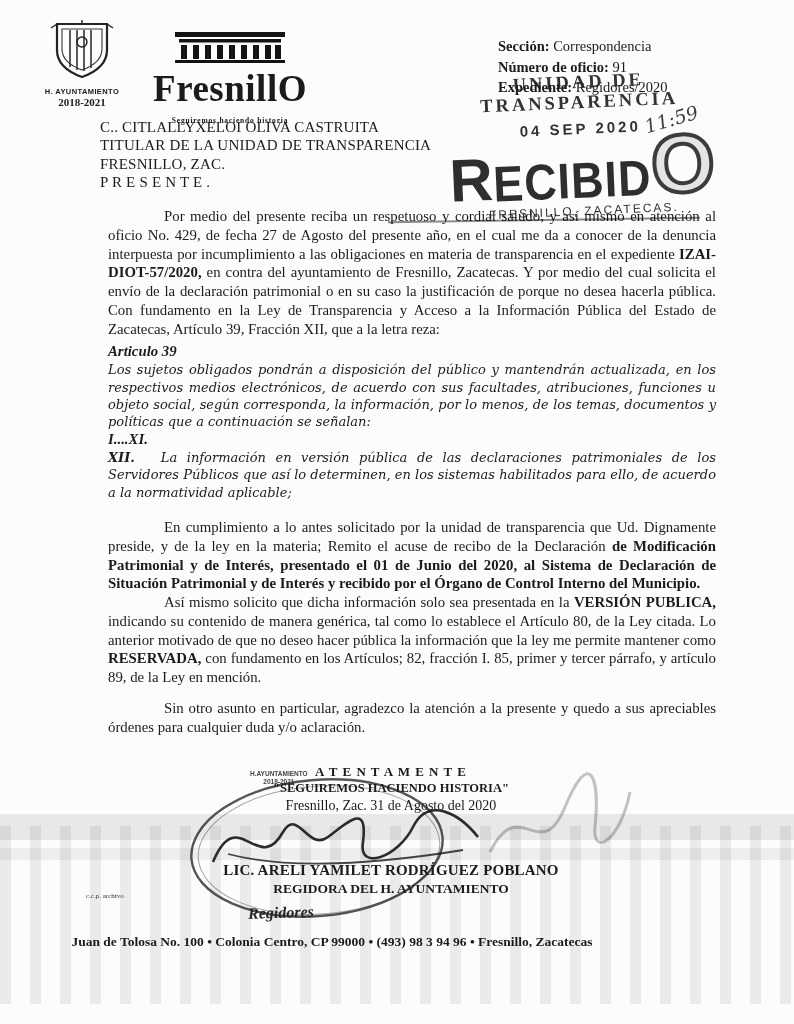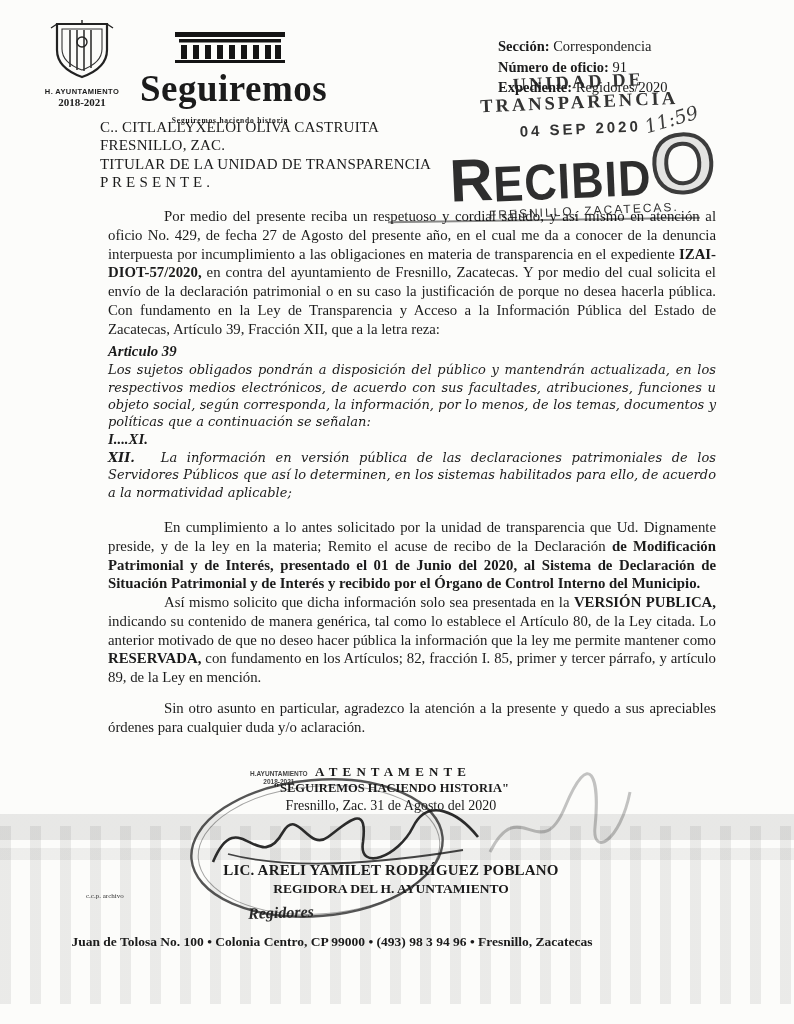--- a/index.html
+++ b/index.html
@@ -99,21 +99,21 @@
         <rect x="36" y="15" width="6" height="14"></rect>
           <rect x="48" y="15" width="6" height="14"></rect>
         <rect x="60" y="15" width="6" height="14"></rect>
           <rect x="72" y="15" width="6" height="14"></rect>
         <rect x="84" y="15" width="6" height="14"></rect>
           <rect x="96" y="15" width="6" height="14"></rect>
         <rect x="106" y="15" width="6" height="14"></rect>
       </g>
       <rect x="6" y="30" width="110" height="3" fill="#141414"></rect>
     </svg>
-    <div class="logo-word">Seguiremos</div>
+    <div class="logo-word">FresnillO</div>
     <div class="logo-tagline">Seguiremos haciendo historia</div>
   </div>
 
   <div class="meta">
     <div><b>Sección:</b><span> Correspondencia</span></div>
     <div><b>Número de oficio:</b><span> 91</span></div>
     <div><b>Expediente:</b><span> Regidores/2020</span></div>
   </div>
 
   <div class="stamp" title="RECIBIDO">
@@ -125,22 +125,22 @@
       <span class="r-first">R</span>
         <span class="r-mid">ECIBID</span>
         <span class="r-last">O</span>
     </div>
     <div class="stamp-city">FRESNILLO, ZACATECAS.</div>
   </div>
   <div class="scan-line"></div>
 
   <div class="recipient">
     <div>C.. CITLALLYXELOI OLIVA CASTRUITA</div>
+    <div>TITULAR DE LA UNIDAD DE TRANSPARENCIA</div>
     <div>FRESNILLO, ZAC.</div>
-    <div>TITULAR DE LA UNIDAD DE TRANSPARENCIA</div>
     <div>P R E S E N T E .</div>
   </div>
 
   <div class="body-text">
     <p class="indent"><span>Por medio del presente reciba un respetuoso y cordial saludo, y así mismo en atención al oficio No. 429, de fecha 27 de Agosto del presente año,  en el cual me da a conocer de la denuncia interpuesta por incumplimiento a las obligaciones en materia de transparencia en el expediente </span><b>IZAI-DIOT-57/2020,</b><span> en contra del  ayuntamiento de Fresnillo, Zacatecas. Y por medio del cual solicita el envío de la declaración patrimonial o en su caso la justificación de porque no desea hacerla pública. Con fundamento en la Ley de Transparencia y Acceso a la Información Pública del Estado de Zacatecas, Artículo 39, Fracción XII, que a la letra reza:</span></p>
     <p class="art-head">Articulo 39</p>
     <p class="quote">Los sujetos obligados pondrán a disposición del público y mantendrán actualizada, en los respectivos medios electrónicos, de acuerdo con sus facultades, atribuciones, funciones u objeto social, según corresponda, la información, por lo menos, de los temas, documentos y políticas que a continuación se señalan:</p>
     <p class="roman">I....XI.</p>
     <p class="quote"><span class="frac-label">XII.</span><span>La información en versión pública de las declaraciones patrimoniales de los Servidores Públicos que así lo determinen, en los sistemas habilitados para ello, de acuerdo a la normatividad aplicable;</span></p>
     <p class="indent gap-lg"><span>En cumplimiento a lo antes solicitado por la unidad de transparencia que Ud. Dignamente preside, y de la ley en la materia; Remito el acuse de recibo de la Declaración </span><b>de Modificación Patrimonial y de Interés, presentado el 01 de Junio del 2020,  al Sistema de Declaración de Situación Patrimonial y de Interés y recibido por el Órgano de Control Interno del Municipio.</b></p>

